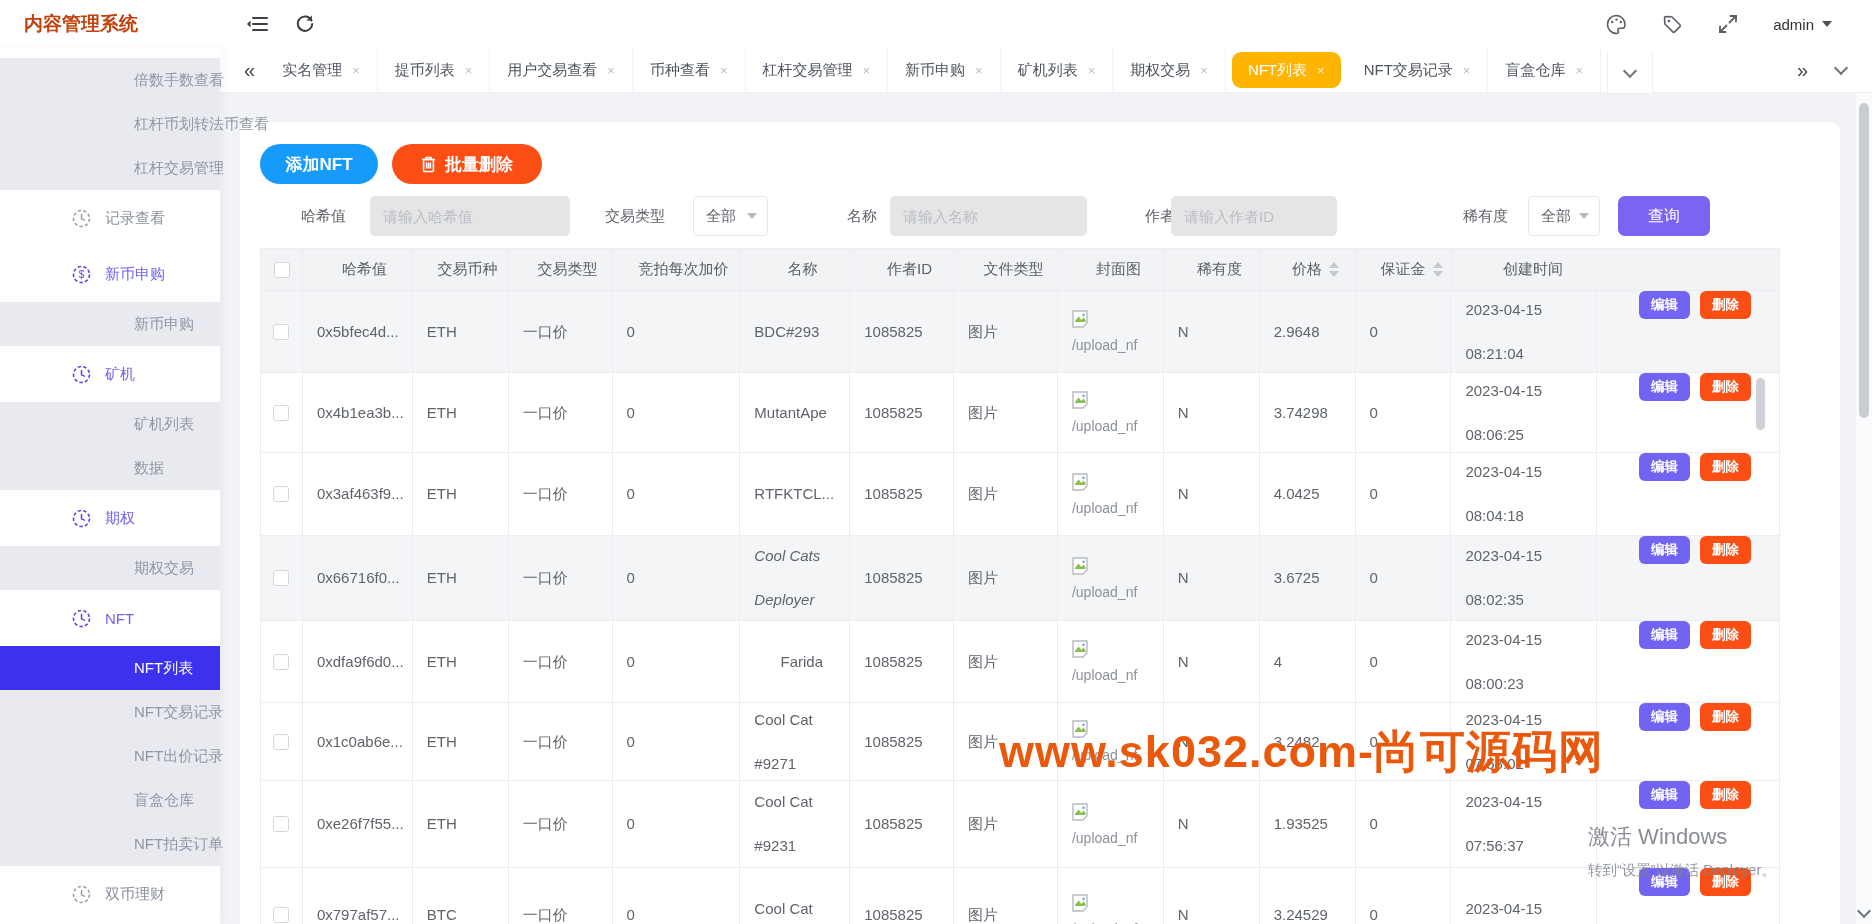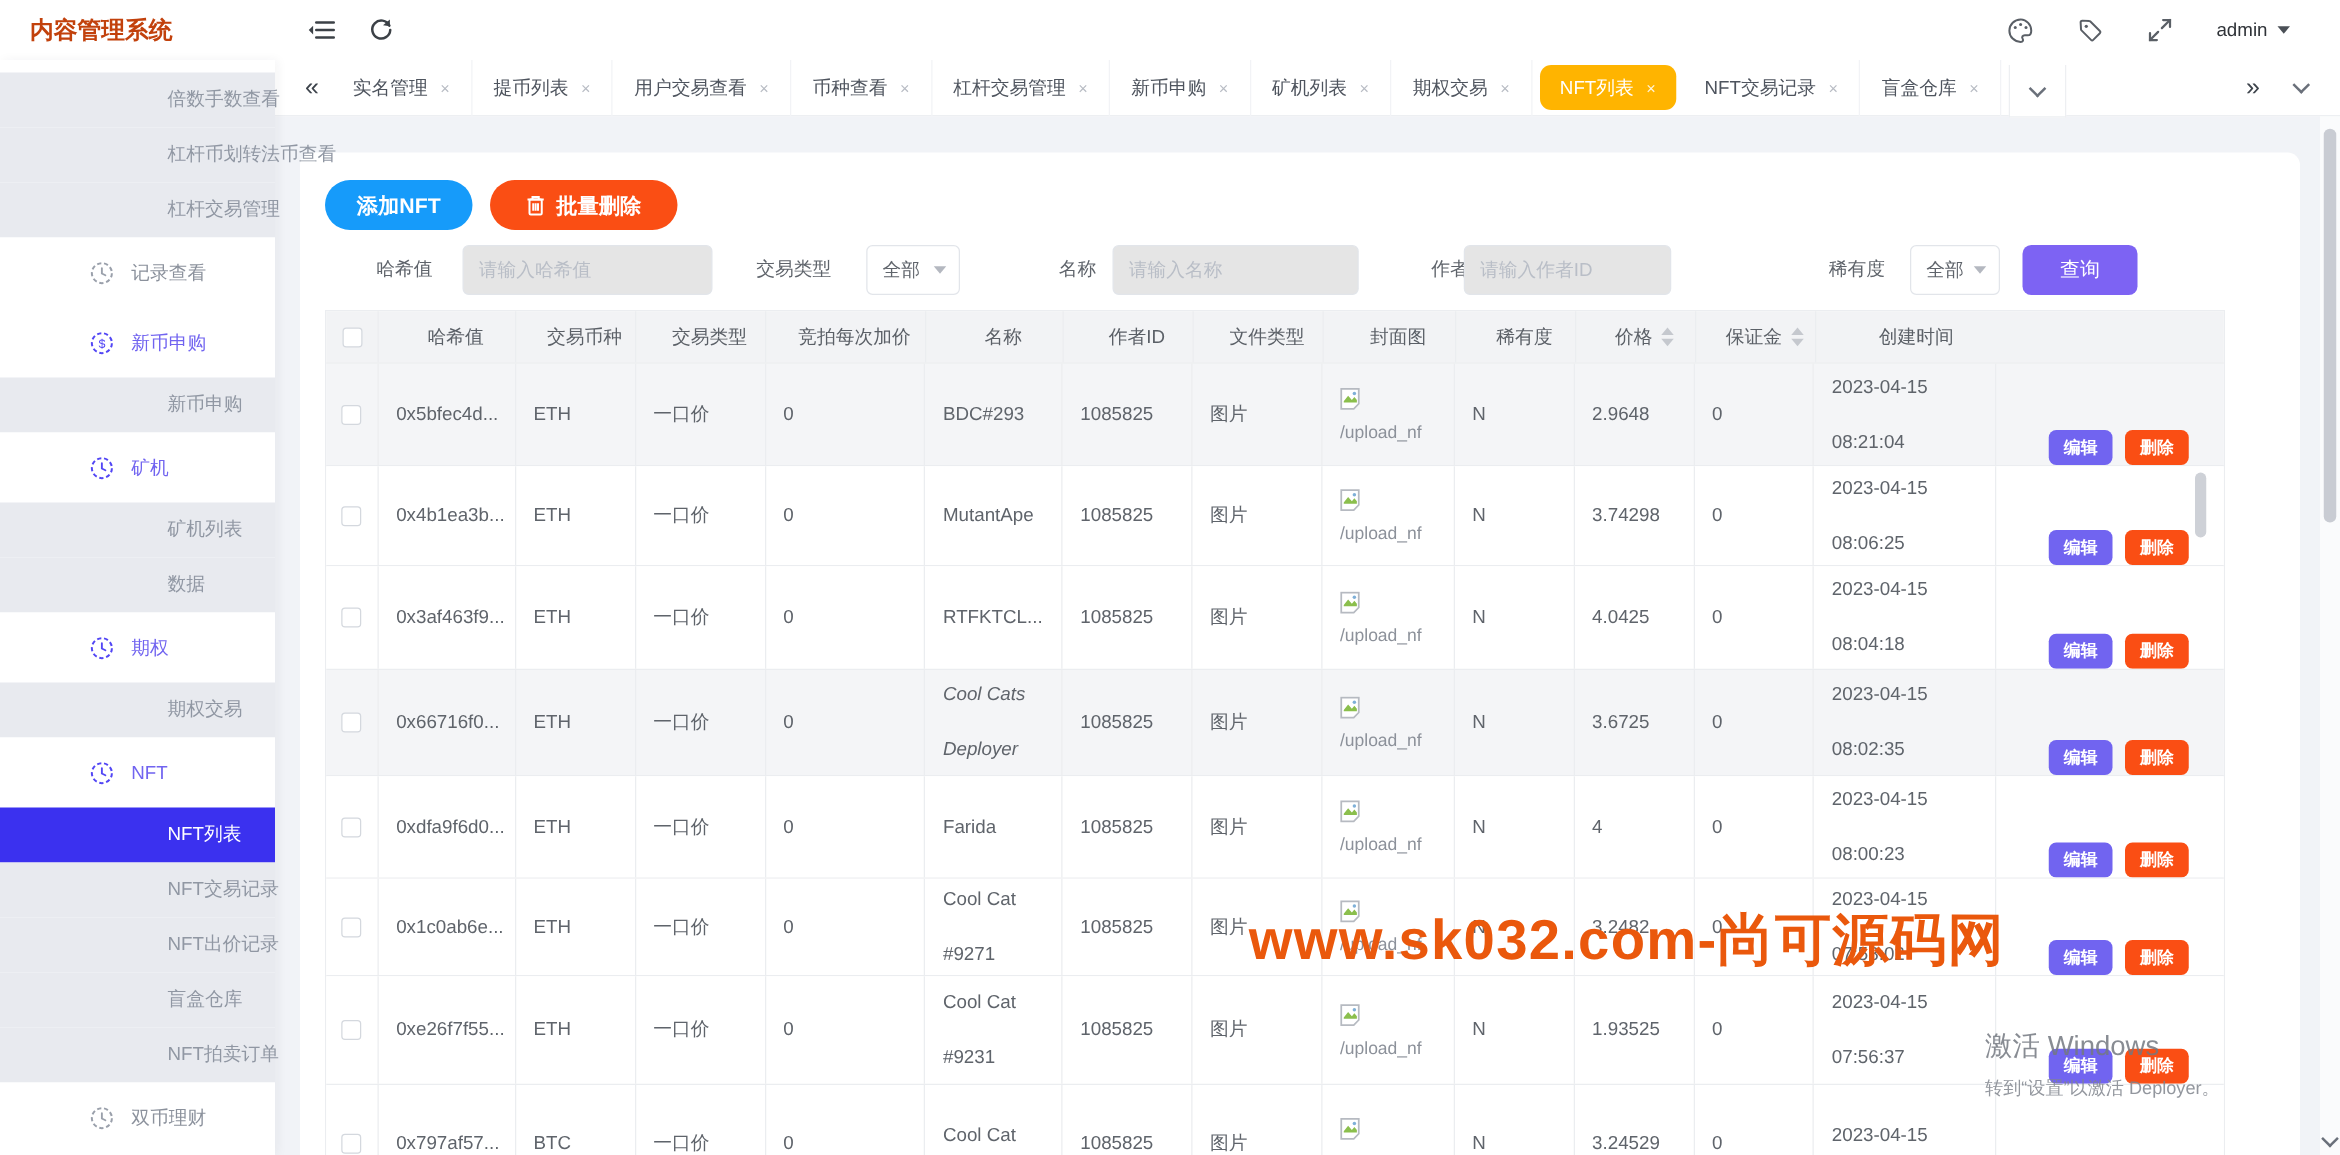--- a/index.html
+++ b/index.html
@@ -77,21 +77,21 @@
   .checkbox{width:16px;height:16px;border:1px solid #d4d8de;border-radius:3px;background:#fff;cursor:pointer;}
   .sortpair{display:flex;flex-direction:column;gap:3px;}
   .sortpair i{display:block;width:0;height:0;border-left:5px solid transparent;border-right:5px solid transparent;}
   .sortpair .up{border-bottom:6px solid #c5c8ce;}
   .sortpair .dn{border-top:6px solid #c5c8ce;}
   .cover-wrap{display:flex;flex-direction:column;gap:5px;}
   .cover-label{font-size:14px;color:#8c919a;line-height:16px;}
   .act-btn{height:28px;padding:0 12px;border:none;border-radius:6px;color:#fff;font-size:13.5px;font-weight:bold;cursor:pointer;}
   .act-edit{background:var(--accent-purple-strong,#7164f0);margin-right:10px;}
   .act-del{background:var(--accent-red,#fa4e14);}
-  .act-wrap{flex-direction:row !important;align-items:flex-end;}
+  .act-wrap{flex-direction:row !important;align-items:flex-start;}
 
   
   .watermark{position:absolute;left:975px;top:722px;z-index:40;font-size:45px;font-weight:bold;letter-spacing:1px;
              color:var(--watermark,#ea580c);white-space:nowrap;pointer-events:none;margin-left:24px;}
   .win-act{position:absolute;left:1588px;top:822px;z-index:41;pointer-events:none;}
   .win-act .l1{font-size:22px;color:rgba(115,120,128,.85);}
   .win-act .l2{font-size:14.5px;color:rgba(128,133,141,.85);margin-top:9px;}
 
   .vscroll{position:absolute;right:0;top:93px;bottom:0;width:16px;background:#fafbfc;z-index:45;}
   .vthumb{position:absolute;left:3px;top:10px;width:10px;height:315px;background:#c9ccd3;border-radius:5px;cursor:pointer;}
@@ -574,21 +574,21 @@
           </div>
           <div class="tcell" style="width: 96px;">
             <span class="cell-line">ETH</span>
           </div>
           <div class="tcell" style="width: 104px;">
             <span class="cell-line">一口价</span>
           </div>
           <div class="tcell" style="width: 128px;">
             <span class="cell-line">0</span>
           </div>
-          <div class="tcell" style="width: 110px;">
+          <div class="tcell" style="width: 110px; align-items: center;">
             <span class="cell-line">Farida</span>
           </div>
           <div class="tcell" style="width: 104px;">
             <span class="cell-line">1085825</span>
           </div>
           <div class="tcell" style="width: 104px;">
             <span class="cell-line">图片</span>
           </div>
           <div class="tcell" style="width: 106px;">
             <div class="cover-wrap">

